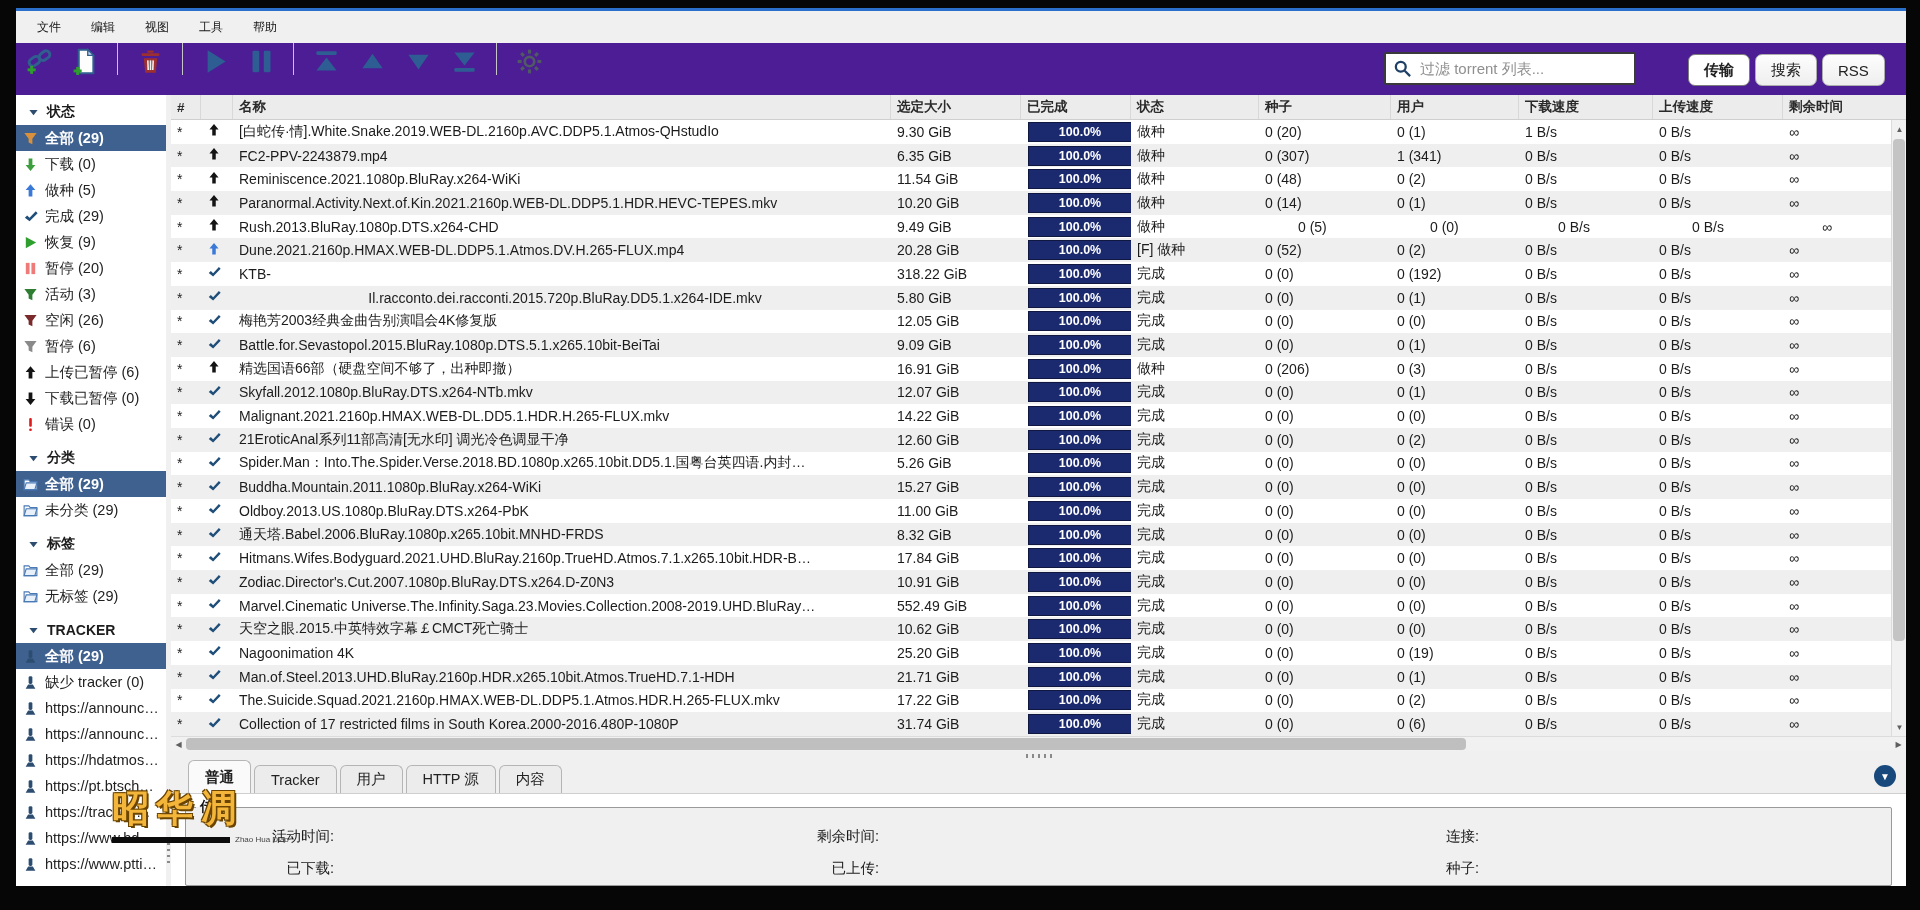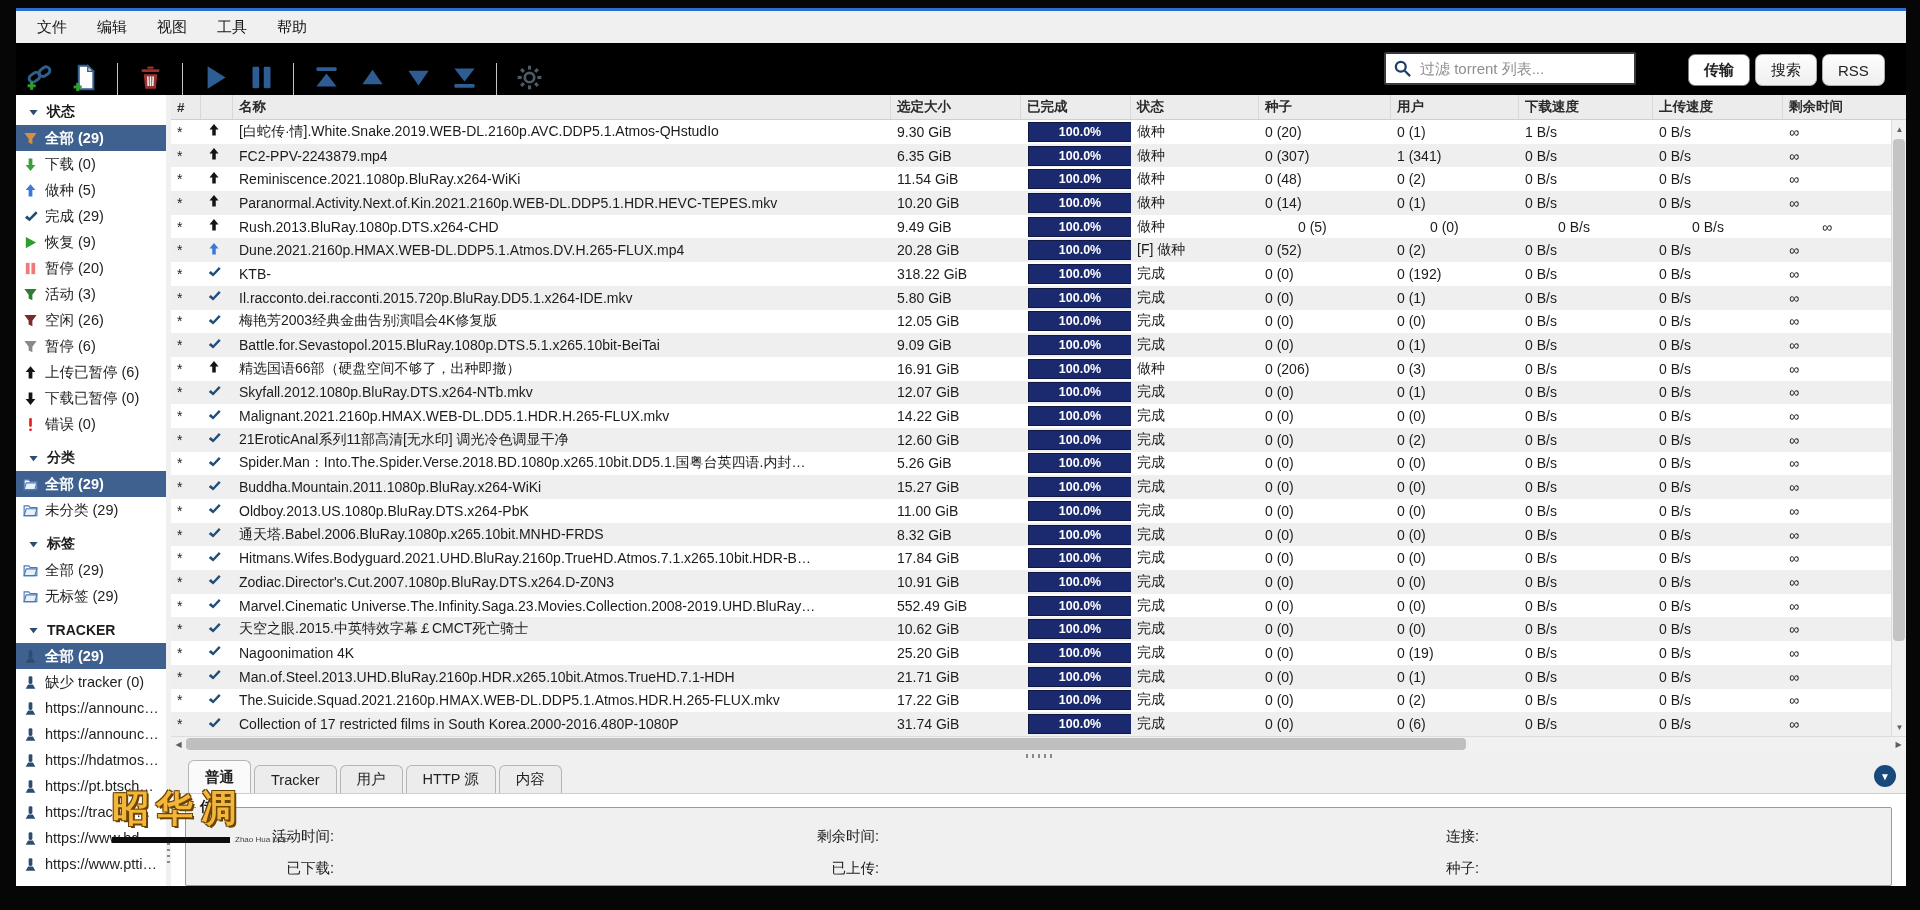--- a/index.html
+++ b/index.html
@@ -2,23 +2,23 @@
 <html><head>
 <meta charset="utf-8">
 <style>
   html,body{margin:0;padding:0}
   body{width:1920px;height:910px;background:#060606;position:relative;overflow:hidden;
        font-family:"Liberation Sans","DejaVu Sans",sans-serif;}
   .frame{position:absolute;left:16px;top:8px;width:1890px;height:878px;background:#f0f0f0;overflow:hidden}
   .blue-strip{height:3px;background:#2a6fc9}
   
   .menubar{height:32px;display:flex;align-items:center;padding-left:6px;background:#f0f0f0}
-  .menu-item{padding:0 15px;font-size:15px;color:#161616;cursor:default}
+  .menu-item{padding:0 15px;font-size:12px;color:#161616;cursor:default}
   
-  .toolbar{height:52px;display:flex;align-items:flex-end;background:#000000;position:relative}
+  .toolbar{height:52px;display:flex;align-items:flex-start;background:#4c1d95;position:relative}
   .tool-btn{width:36px;height:36px;display:flex;align-items:center;justify-content:center;margin:0 5px}
   .tool-btn svg{width:27px;height:27px}
   .tool-sep{width:1px;height:32px;background:#c6c6c6;margin:0 9px}
   .filter-box{position:absolute;left:1368px;top:9px;width:252px;height:33px;box-sizing:border-box;
               border:2px solid #3a3a3a;background:#fff;display:flex;align-items:center;padding:0 7px;border-radius:2px}
   .filter-box svg{width:19px;height:19px;margin-right:6px;flex:none}
   .filter-box input{border:none;outline:none;flex:1;font-size:15px;color:#333;background:transparent;
                     font-family:"Liberation Sans",sans-serif}
   .filter-box input::placeholder{color:#8f8f8f}
   .view-tabs{position:absolute;left:1672px;top:11px;display:flex;gap:5px}
@@ -621,21 +621,21 @@
               <div class="cell" style="width: 130px;">0 B/s</div>
               <div class="cell" style="width: 107px;">∞</div>
             </div>
             <div class="row">
               <div class="cell" style="width: 30px;">*</div>
               <div class="cell" style="width: 32px;"><span style="display: inline-flex;">
                   <svg viewBox="0 0 16 16">
                     <path d="M2 9.2L4.4 6.8 7 9.4 13.6 2.4 15.6 4.4 7 13z" fill="#1f4e79"></path>
                   </svg>
                 </span></div>
-              <div class="cell" style="width: 658px;">Il.racconto.dei.racconti.2015.720p.BluRay.DD5.1.x264-IDE.mkv</div>
+              <div class="cell" style="width: 658px; text-align: center;">Il.racconto.dei.racconti.2015.720p.BluRay.DD5.1.x264-IDE.mkv</div>
               <div class="cell" style="width: 130px;">5.80 GiB</div>
               <div class="cell" style="width: 110px;">
                 <div class="pbar">100.0%</div>
               </div>
               <div class="cell" style="width: 128px;">完成</div>
               <div class="cell" style="width: 132px;">0 (0)</div>
               <div class="cell" style="width: 128px;">0 (1)</div>
               <div class="cell" style="width: 134px;">0 B/s</div>
               <div class="cell" style="width: 130px;">0 B/s</div>
               <div class="cell" style="width: 107px;">∞</div>

